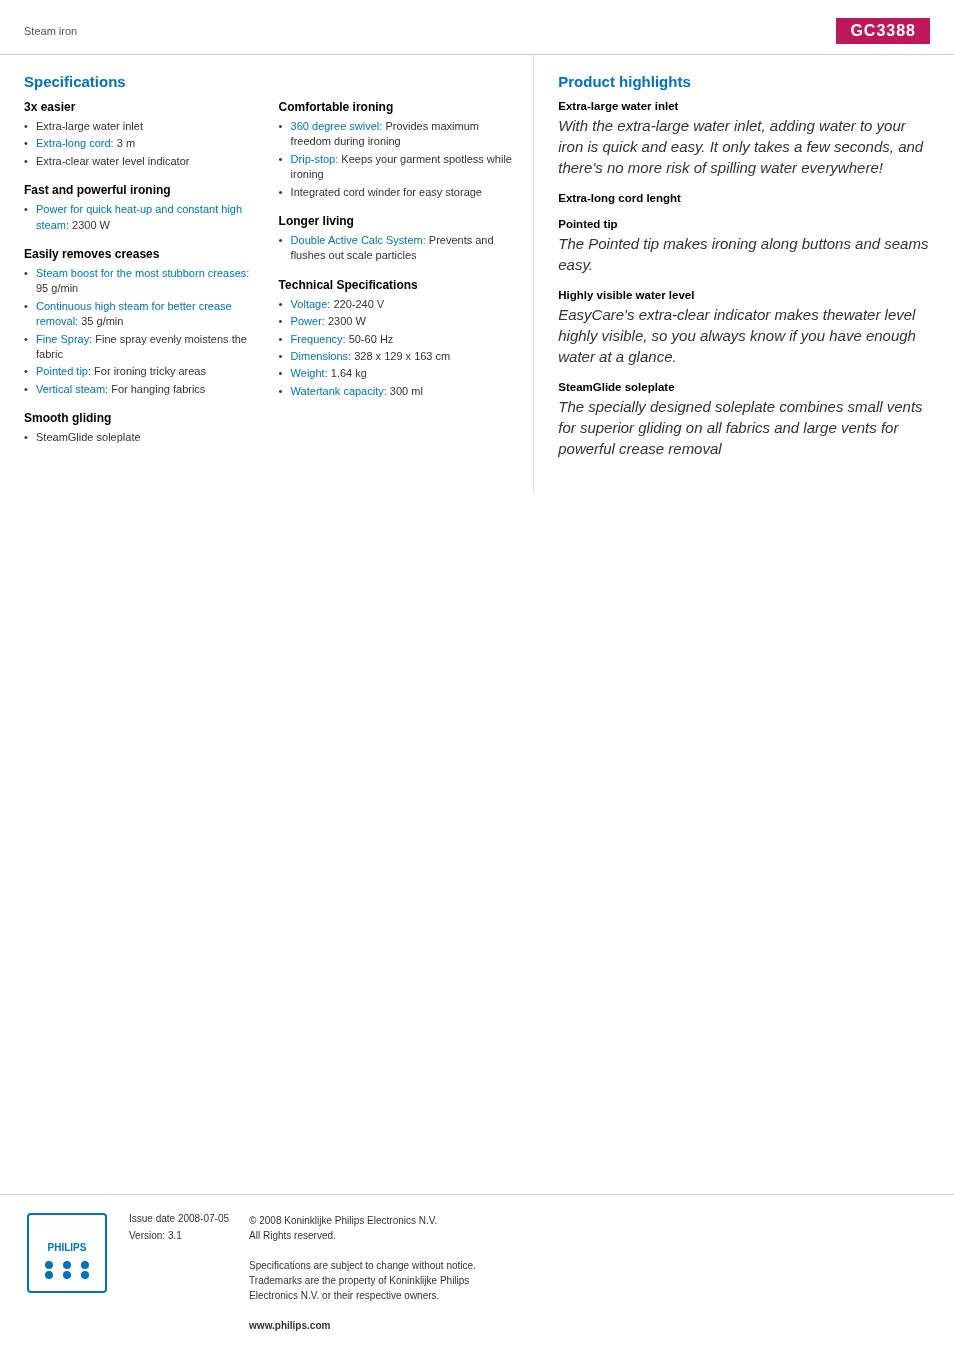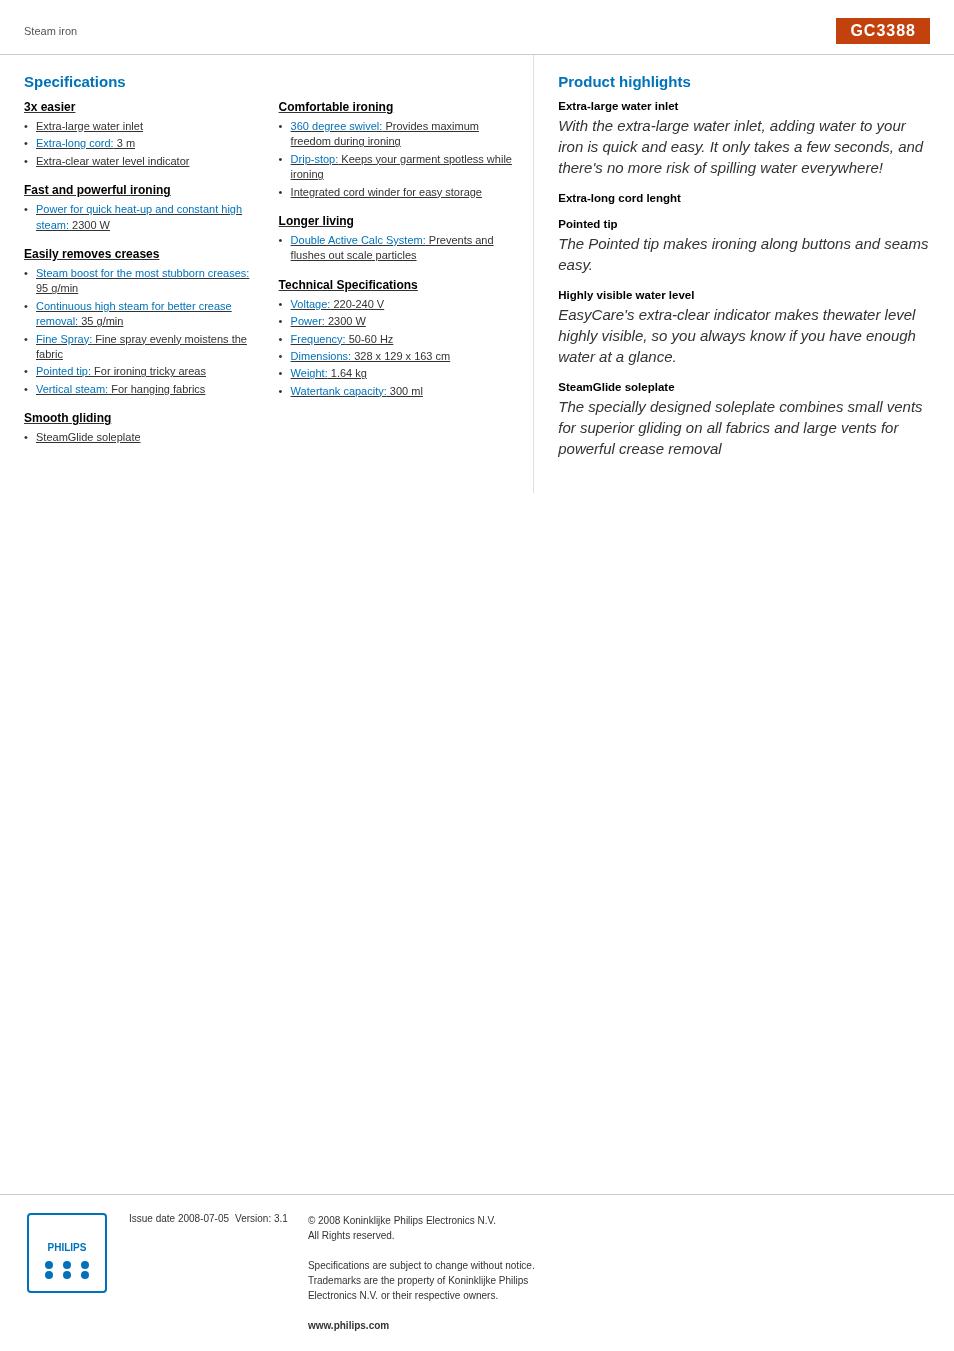--- a/index.html
+++ b/index.html
@@ -25,21 +25,21 @@
       justify-content: space-between;
       align-items: center;
       padding: 18px 24px 10px 24px;
       border-bottom: 1px solid #ccc;
     }
     .header-product-name {
       font-size: 11px;
       color: #555;
     }
     .header-model {
-      background: #c2410c;
+      background: #be185d;
       color: #fff;
       font-size: 16px;
       font-weight: bold;
       padding: 4px 14px;
       letter-spacing: 1px;
     }
 
     
     .main-content {
       display: flex;
@@ -121,21 +121,20 @@
     }
 
     
     .left-two-col {
       display: flex;
       gap: 0;
     }
     .left-sub-col {
       width: 50%;
       padding-right: 10px;
-      text-decoration: underline;
     }
     .left-sub-col:last-child {
       padding-right: 0;
       padding-left: 10px;
     }
 
     
     .footer {
       position: absolute;
       bottom: 0;
@@ -143,21 +142,21 @@
       right: 0;
       border-top: 1px solid #ccc;
       padding: 18px 24px;
       display: flex;
       align-items: flex-start;
       gap: 20px;
     }
 
     .footer-meta {
       display: flex;
-      flex-direction: row;
+      flex-direction: column;
       gap: 6px;
       font-size: 10px;
       color: #333;
       min-width: 100px;
     }
 
     .footer-meta-label {
       font-weight: normal;
     }
 

